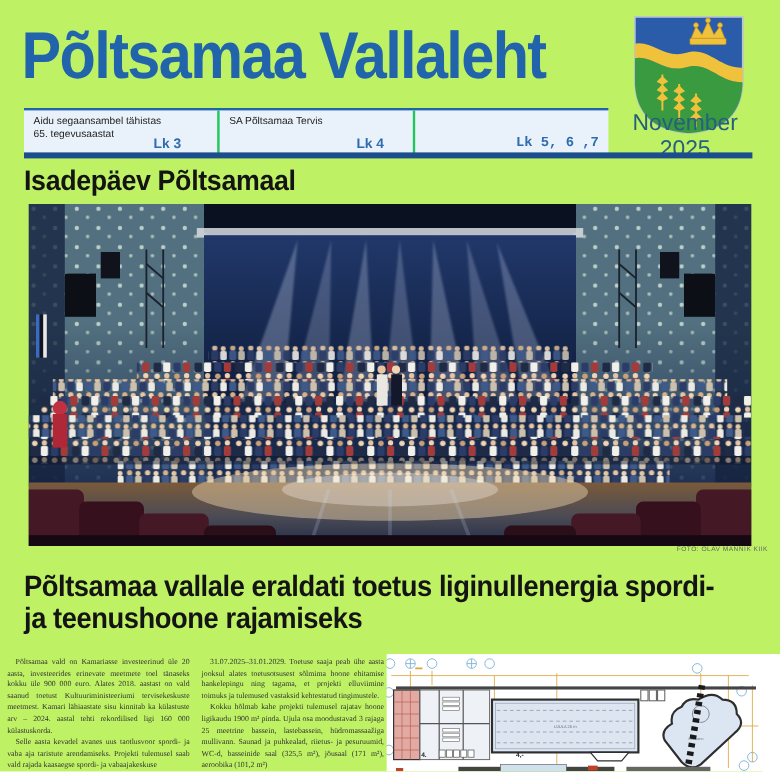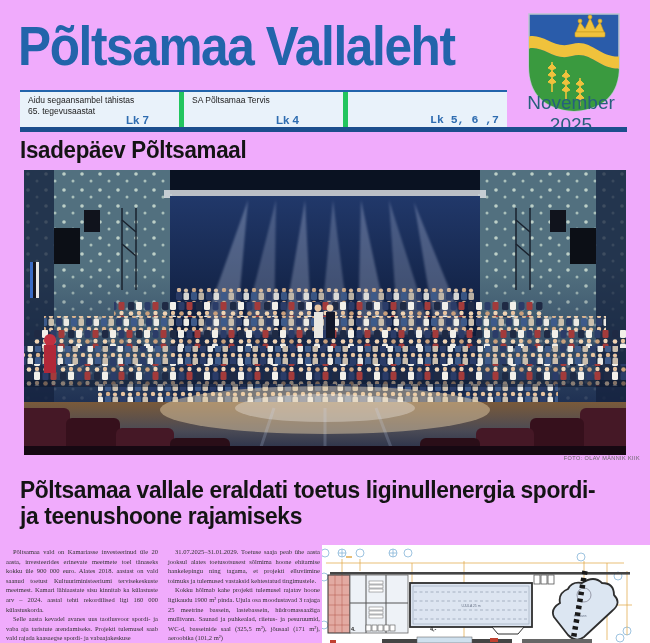--- a/index.html
+++ b/index.html
@@ -1,30 +1,30 @@
 <!DOCTYPE html>
 <html><head>
 <meta charset="utf-8">
 <style>
   html,body{margin:0;padding:0;background:#fff;}
-  #page{position:relative;width:650px;height:643px;background:#f0abfc;overflow:hidden;
+  #page{position:relative;width:650px;height:643px;background:#bef264;overflow:hidden;
         font-family:"Liberation Sans",sans-serif;}
   
   .masthead-title{position:absolute;left:18px;top:14px;width:560px;
     font-size:55px;font-weight:800;letter-spacing:-1.5px;color:#2264ab;
     transform:scaleX(.90);transform-origin:left top;white-space:nowrap;
     font-family:"Liberation Sans",sans-serif;}
   .teaser-band{position:absolute;left:20px;top:90px;width:487px;height:36px;
     background:#e9f2fa;border-top:2.5px solid #2264ab;display:flex;}
   .teaser-cell{position:relative;flex:1;padding:3px 6px 2px 8px;}
-  .teaser-cell + .teaser-cell{border-left:5px solid #22c55e;}
+  .teaser-cell + .teaser-cell{border-left:2px solid #22c55e;}
   .teaser-text{font-size:8.5px;line-height:1.25;color:#222;max-width:120px;}
   .teaser-page{position:absolute;bottom:2px;font-size:11.5px;font-weight:bold;color:#2e6cb0;}
   .teaser-cell:nth-child(1) .teaser-page{right:30px;}
-  .teaser-cell:nth-child(2) .teaser-page{right:44px;margin-top:20px;}
+  .teaser-cell:nth-child(2) .teaser-page{right:24px;margin-top:20px;}
   .teaser-cell:nth-child(3) .teaser-page{right:8px;font-family:Liberation Mono, monospace;}
   .issue-date{position:absolute;top:92px;left:512px;width:118px;text-align:center;
     font-size:19px;color:#27607c;word-spacing:5px;}
   .thick-rule{position:absolute;left:20px;top:127px;width:607px;height:4.5px;background:#1c4e8d;}
   .crest{position:absolute;left:524px;top:10px;}
   
   .h1{position:absolute;left:20px;top:137px;font-size:23.5px;font-weight:800;color:#141414;
     transform:scaleX(.95);transform-origin:left top;white-space:nowrap;letter-spacing:-0.3px;}
   .h2{position:absolute;left:20px;top:477px;width:660px;font-size:24.5px;font-weight:800;
     color:#141414;line-height:26px;transform:scaleX(.93);transform-origin:left top;
@@ -78,21 +78,21 @@
             <line x1="4" y1="0" x2="4" y2="28" stroke-width="1.6"></line>
             <path d="M4,2 l-4,4 l4,2 l4,-2 Z M4,9 l-4,4 l4,2 l4,-2 Z M4,16 l-4,4 l4,2 l4,-2 Z"></path>
           </g>
       </g>
     </g>
   </svg>
 
   <div class="teaser-band">
     <div class="teaser-cell">
       <div class="teaser-text">Aidu segaansambel tähistas 65. tegevusaastat</div>
-      <div class="teaser-page">Lk 7</div>
+      <div class="teaser-page">Lk 3</div>
     </div>
     <div class="teaser-cell">
       <div class="teaser-text">SA Põltsamaa Tervis</div>
       <div class="teaser-page">Lk 4</div>
     </div>
     <div class="teaser-cell">
       <div class="teaser-page">Lk 5, 6 ,7</div>
     </div>
   </div>
   <div class="issue-date">November 2025</div>

